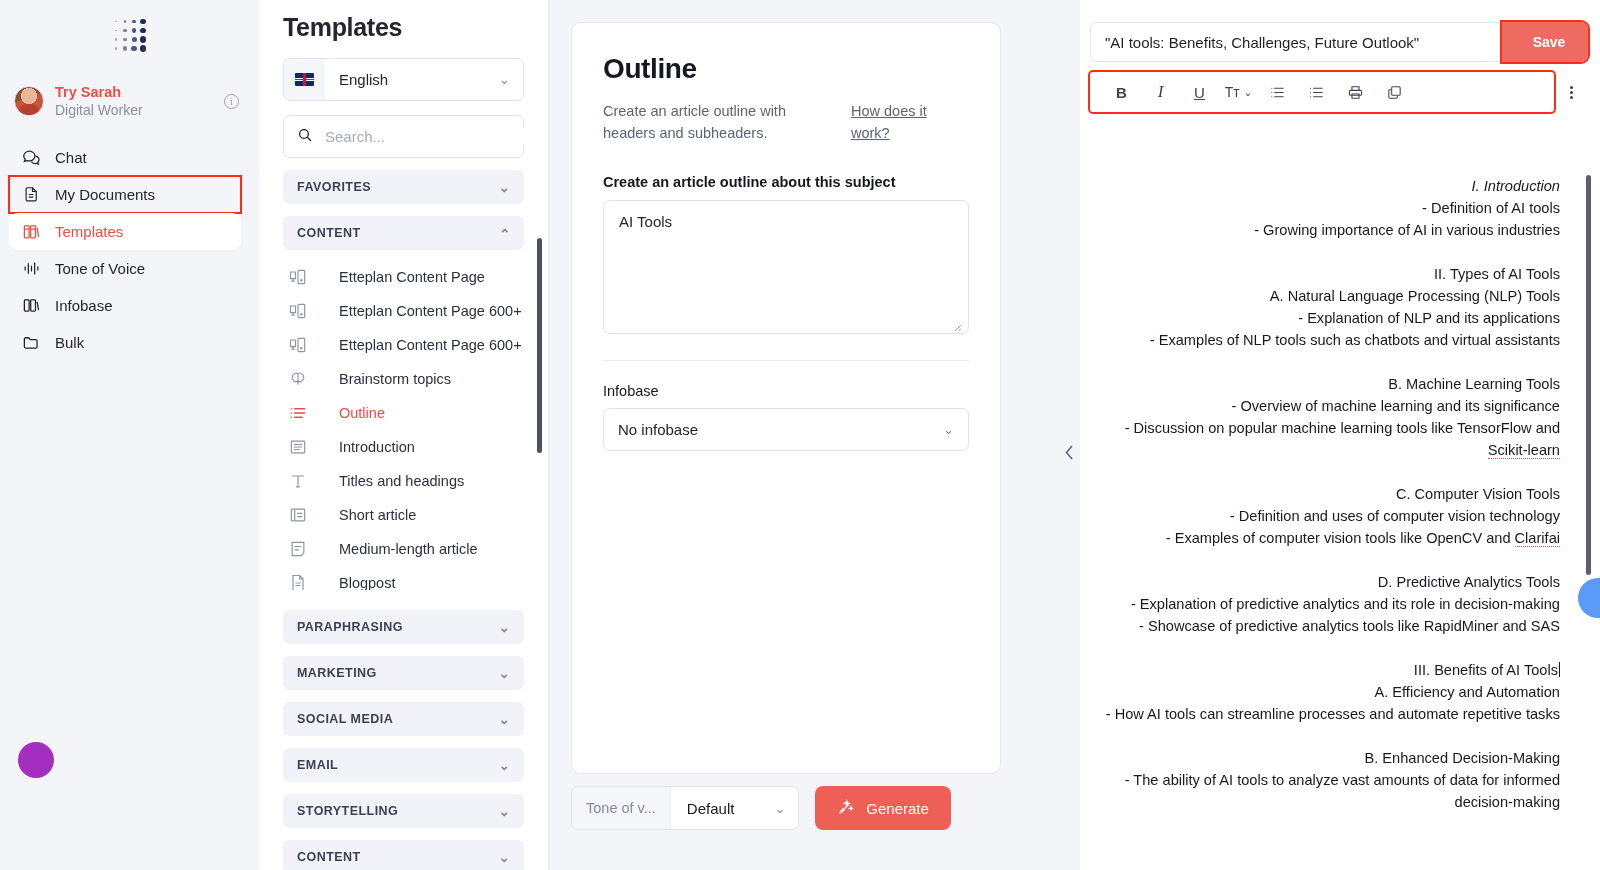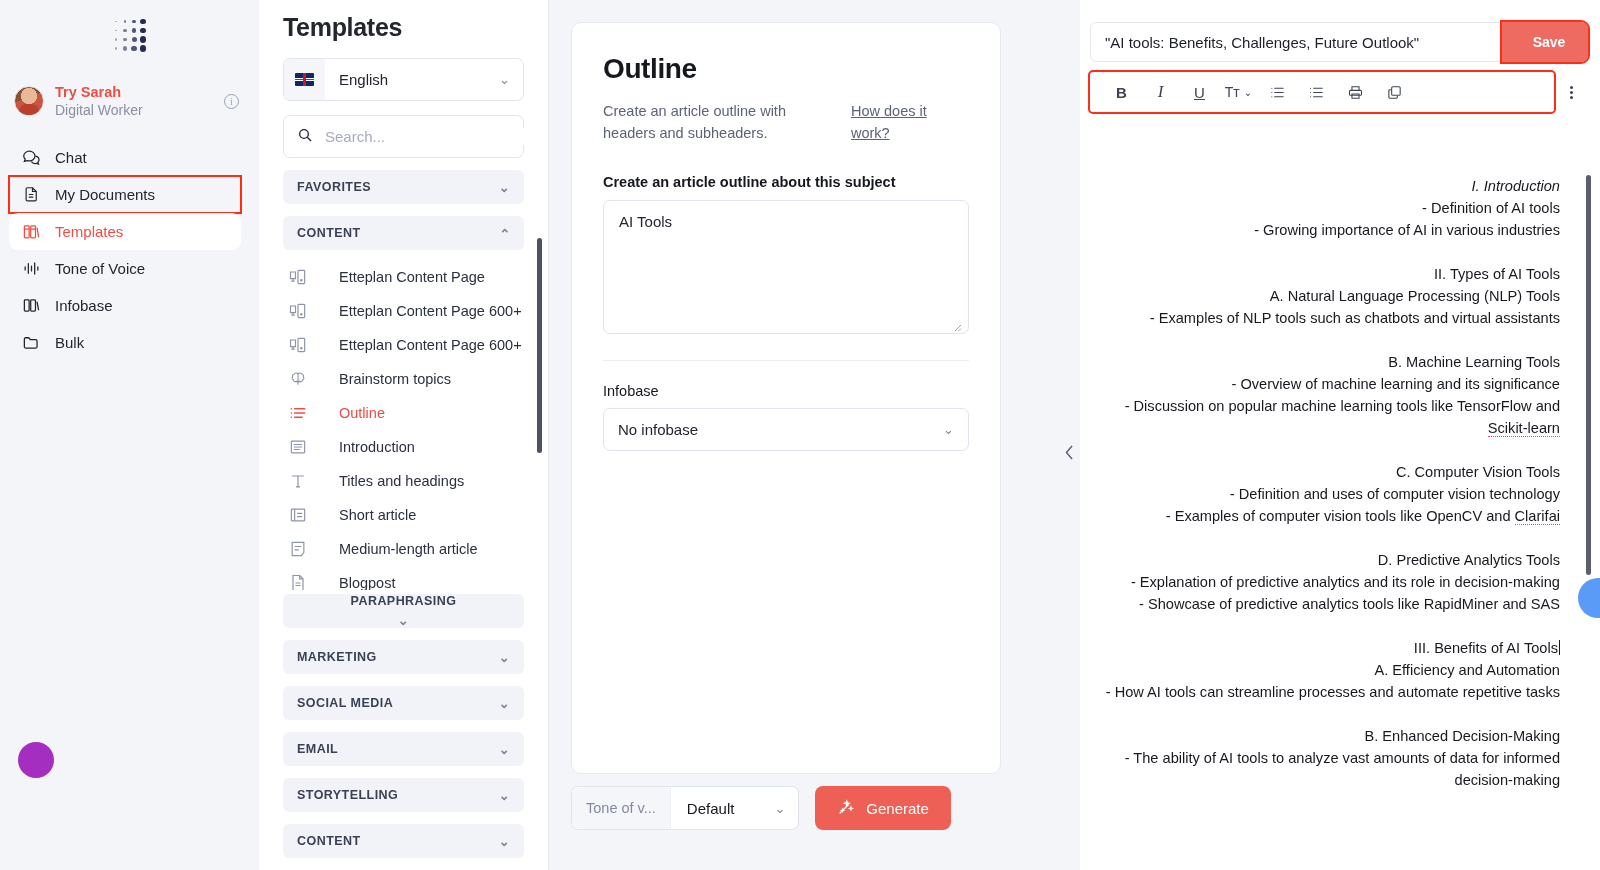--- a/index.html
+++ b/index.html
@@ -412,21 +412,21 @@
             <path d="M6 3h8l4 4v14H6z"></path>
               <path d="M14 3v4h4"></path>
               <path d="M9 12h6M9 15h6"></path>
           </svg>
         </span>
         <span>Blogpost</span>
       </div>
 
     </div>
 
-    <div class="group-head" style="margin-top:4px;flex-direction:column;">
+    <div class="group-head" style="margin-top:20px;">
       <span>PARAPHRASING</span>
       <span class="chev">⌄</span>
     </div>
     <div class="group-head">
       <span>MARKETING</span>
       <span class="chev">⌄</span>
     </div>
     <div class="group-head">
       <span>SOCIAL MEDIA</span>
       <span class="chev">⌄</span>
@@ -546,20 +546,21 @@
         </span>
     </div>
 
     <div class="doc" id="docBody">
         <p class="ital">I. Introduction</p>
         <p>- Definition of AI tools</p>
         <p>- Growing importance of AI in various industries</p>
         <p class="blank">&nbsp;</p>
         <p>II. Types of AI Tools</p>
         <p>A. Natural Language Processing (NLP) Tools</p>
+        <p>- Explanation of NLP and its applications</p>
         <p>- Examples of NLP tools such as chatbots and virtual assistants</p>
         <p class="blank">&nbsp;</p>
         <p>B. Machine Learning Tools</p>
         <p>- Overview of machine learning and its significance</p>
         <p>- Discussion on popular machine learning tools like TensorFlow and <span class="squig">Scikit-learn</span></p>
         <p class="blank">&nbsp;</p>
         <p>C. Computer Vision Tools</p>
         <p>- Definition and uses of computer vision technology</p>
         <p>- Examples of computer vision tools like OpenCV and <span class="squig">Clarifai</span></p>
         <p class="blank">&nbsp;</p>

